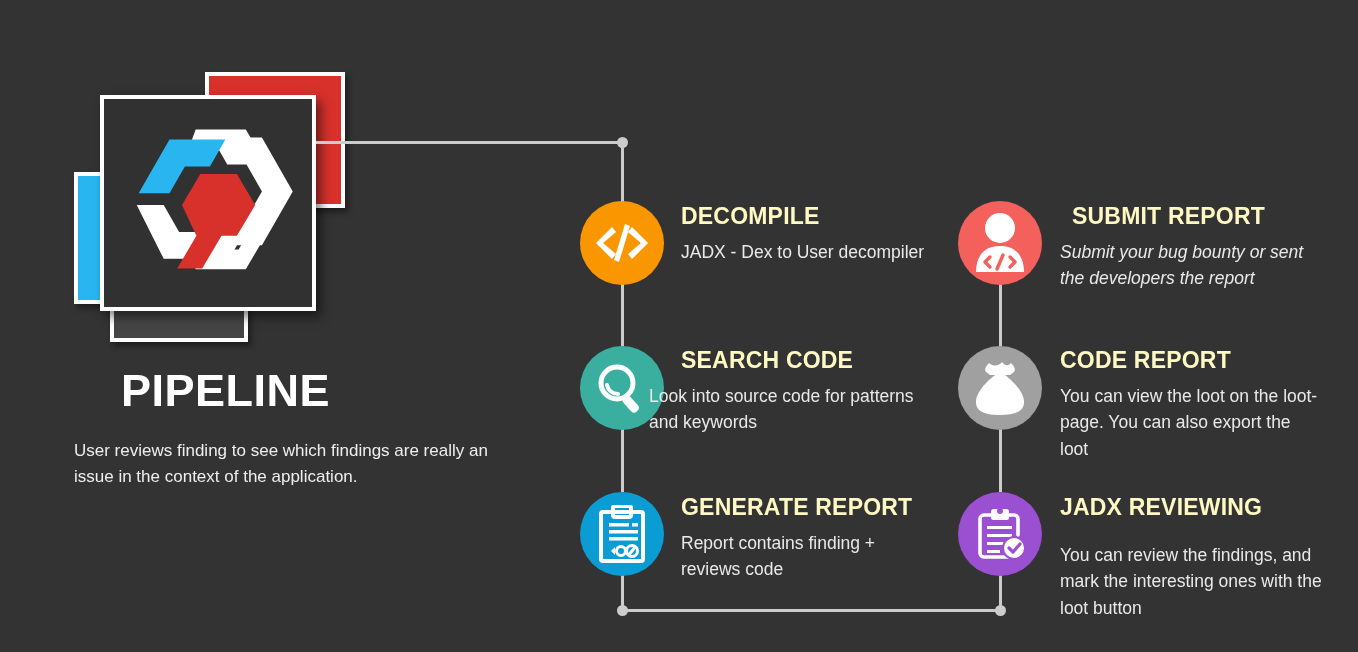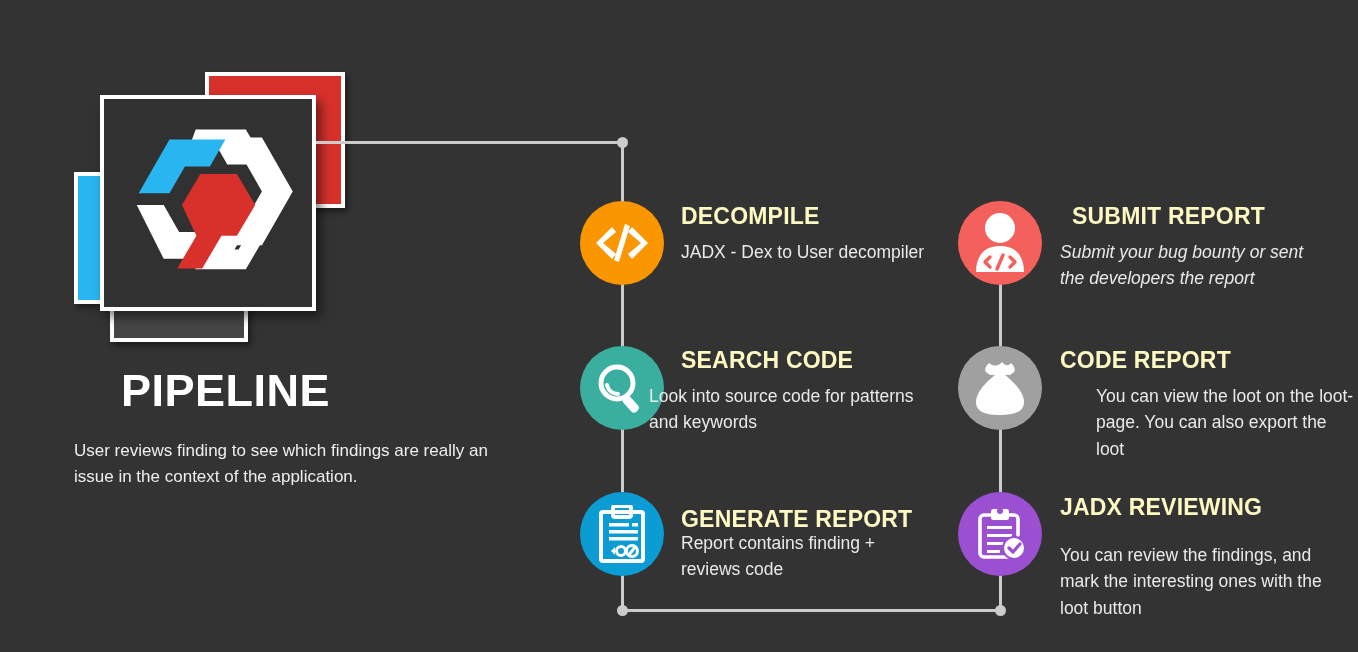--- a/index.html
+++ b/index.html
@@ -117,21 +117,21 @@
         <rect x="12" y="18" width="20" height="3.5" fill="#ffffff"></rect>
         <rect x="35" y="18" width="6" height="3.5" fill="#ffffff"></rect>
         <rect x="12" y="25" width="29" height="3.5" fill="#ffffff"></rect>
         <rect x="12" y="32" width="29" height="3.5" fill="#ffffff"></rect>
         <path d="M18 42 L14 46 L18 50 Z" fill="#ffffff"></path>
         <circle cx="24" cy="46" r="4.5" fill="none" stroke="#ffffff" stroke-width="3"></circle>
         <circle cx="35" cy="46" r="5.5" fill="none" stroke="#ffffff" stroke-width="3"></circle>
         <path d="M31 51 L39 41" stroke="#ffffff" stroke-width="3"></path>
       </svg>
     </div>
-    <div class="stitle" style="left:681px;top:508px;">GENERATE REPORT</div>
+    <div class="stitle" style="left:681px;top:496px;">GENERATE REPORT</div>
     <div class="sdesc" style="left:681px;top:530px;width:240px;">Report contains finding + reviews code</div>
   </div>
 
   <div class="step">
     <div class="bubble" style="left:958px;top:201px;background:#F4605B;">
       <svg width="60" height="62" viewBox="0 0 60 62">
         <circle cx="30" cy="16" r="15" fill="#ffffff"></circle>
         <path d="M30 34 C14 34 6 44 6 60 L54 60 C54 44 46 34 30 34 Z" fill="#ffffff"></path>
         <path d="M20 45 L15 50 L20 55" fill="none" stroke="#F4605B" stroke-width="3.4" stroke-linecap="round" stroke-linejoin="round"></path>
         <path d="M40 45 L45 50 L40 55" fill="none" stroke="#F4605B" stroke-width="3.4" stroke-linecap="round" stroke-linejoin="round"></path>
@@ -145,21 +145,21 @@
   <div class="step">
     <div class="bubble" style="left:958px;top:346px;background:#A0A0A0;">
       <svg width="56" height="58" viewBox="0 0 56 58">
         <path d="M17 4 C14 7 12 10 14 13 L18 16 L38 16 L42 13 C44 10 42 7 39 4
                  C36 8 32 6 30 3 C27 7 22 8 17 4 Z" fill="#ffffff"></path>
         <path d="M23 16 L33 16 C33 16 52 30 52 43 C52 53 42 56 28 56
                  C14 56 4 53 4 43 C4 30 23 16 23 16 Z" fill="#ffffff"></path>
       </svg>
     </div>
     <div class="stitle" style="left:1060px;top:349px;">CODE REPORT</div>
-    <div class="sdesc" style="left:1060px;top:383px;width:260px;margin-left:36px;">You can view the loot on the loot-page. You can also export the loot</div>
+    <div class="sdesc" style="left:1060px;top:383px;width:260px;">You can view the loot on the loot-page. You can also export the loot</div>
   </div>
 
   <div class="step">
     <div class="bubble" style="left:958px;top:492px;background:#9B4FD1;">
       <svg width="56" height="58" viewBox="0 0 56 58">
         <path d="M8 14 a4 4 0 0 1 4-4 h30 a4 4 0 0 1 4 4 v16 M46 44 v4 a4 4 0 0 1-4 4 H12
                  a4 4 0 0 1-4-4 V14" fill="none" stroke="#ffffff" stroke-width="3.6" stroke-linecap="round"></path>
         <rect x="19" y="4" width="18" height="11" rx="2.5" fill="#ffffff"></rect>
         <circle cx="28" cy="6" r="3" fill="#9B4FD1"></circle>
         <rect x="15" y="21" width="25" height="3" fill="#ffffff"></rect>

